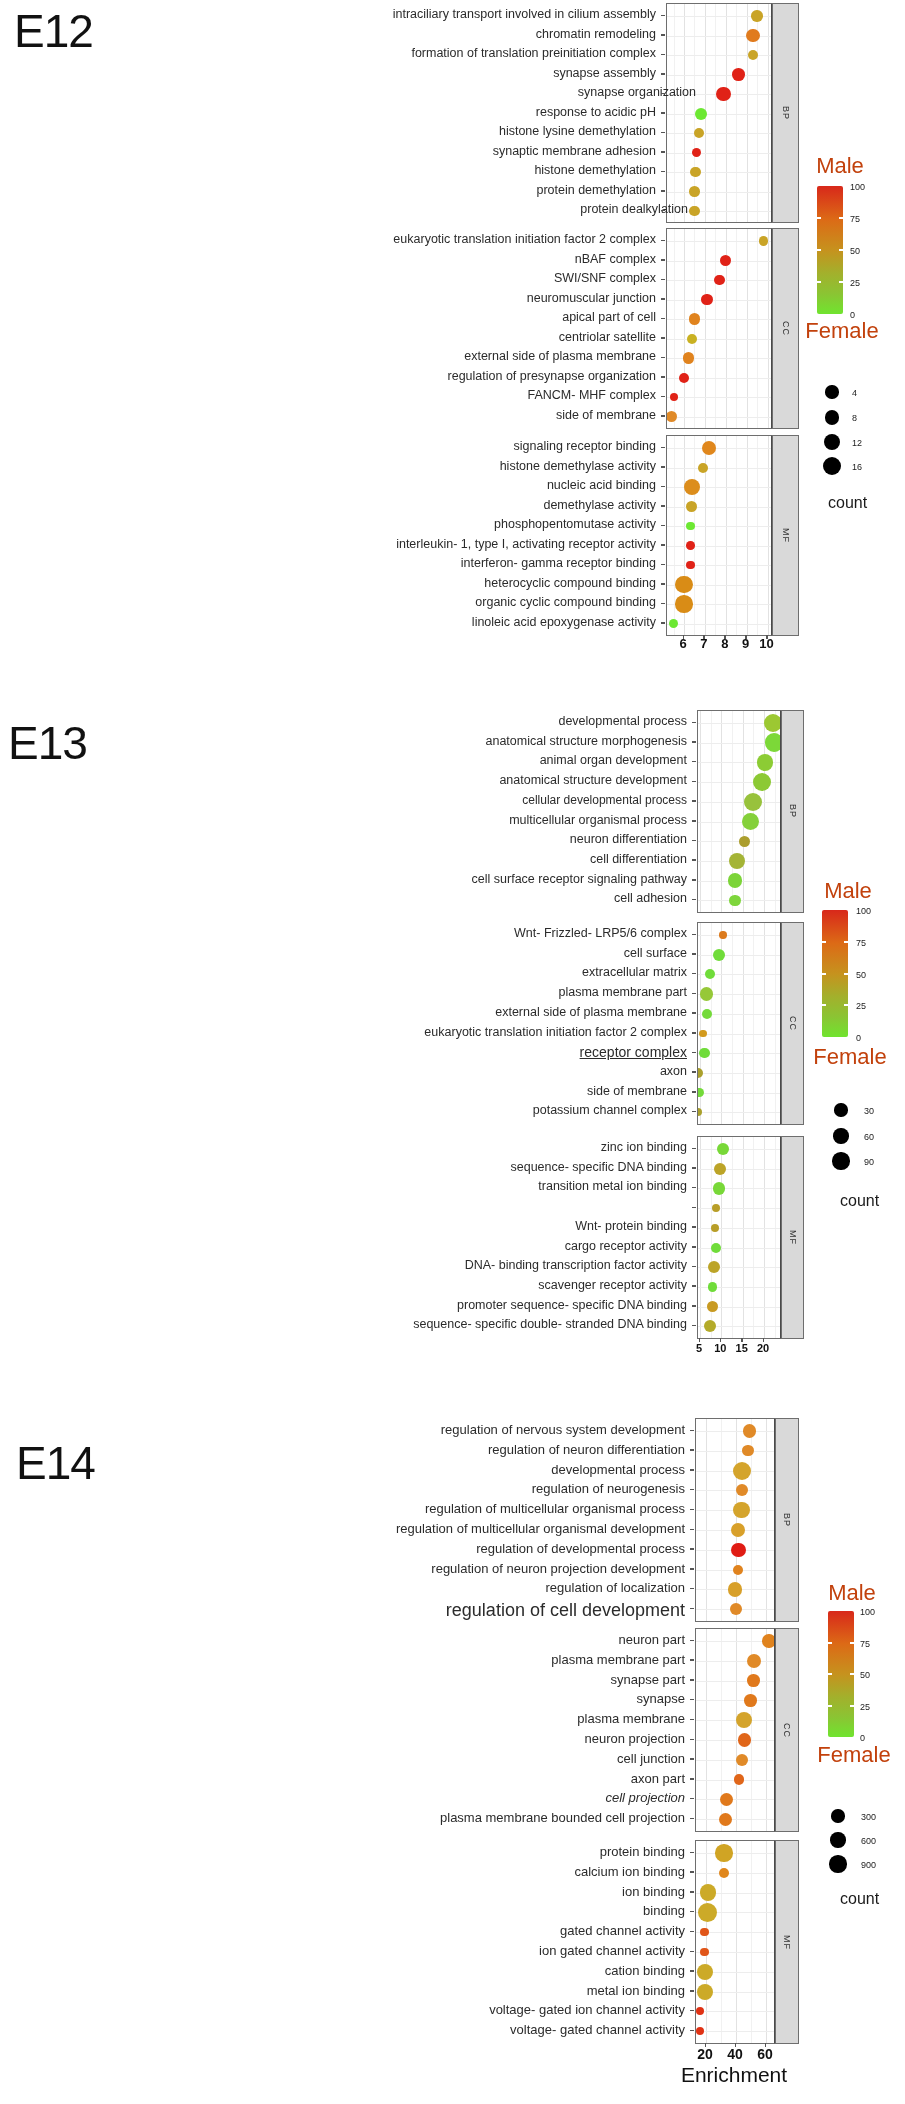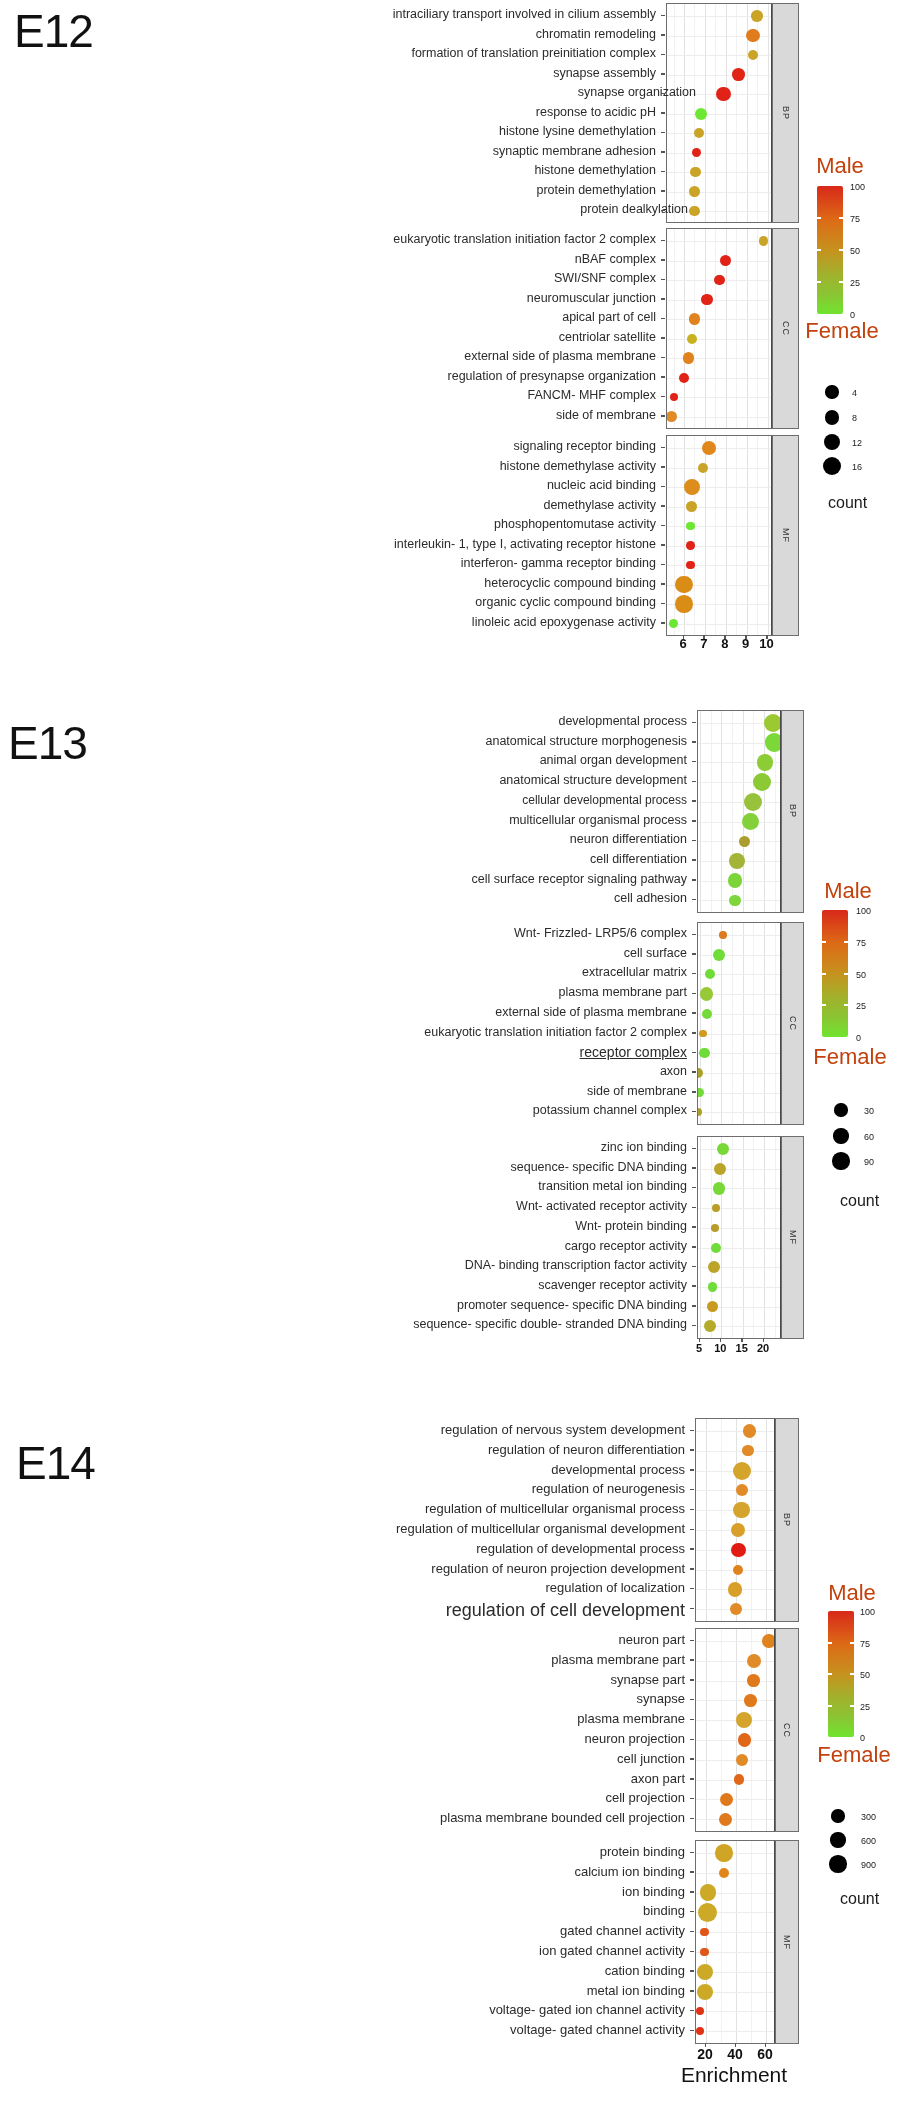--- a/index.html
+++ b/index.html
@@ -185,21 +185,21 @@
     <div class="row-label" style="left: 0px; width: 656px; top: 439px; font-size: 12.5px;">signaling receptor binding</div>
     <div class="ytick" style="left: 661px; top: 446.5px; width: 4px;"></div>
     <div class="row-label" style="left: 0px; width: 656px; top: 458.5px; font-size: 12.5px;">histone demethylase activity</div>
     <div class="ytick" style="left: 661px; top: 466px; width: 4px;"></div>
     <div class="row-label" style="left: 0px; width: 656px; top: 478px; font-size: 12.5px;">nucleic acid binding</div>
     <div class="ytick" style="left: 661px; top: 485.5px; width: 4px;"></div>
     <div class="row-label" style="left: 0px; width: 656px; top: 497.5px; font-size: 12.5px;">demethylase activity</div>
     <div class="ytick" style="left: 661px; top: 505px; width: 4px;"></div>
     <div class="row-label" style="left: 0px; width: 656px; top: 517px; font-size: 12.5px;">phosphopentomutase activity</div>
     <div class="ytick" style="left: 661px; top: 524.5px; width: 4px;"></div>
-    <div class="row-label" style="left: 0px; width: 656px; top: 536.5px; font-size: 12.5px;">interleukin- 1, type I, activating receptor histone</div>
+    <div class="row-label" style="left: 0px; width: 656px; top: 536.5px; font-size: 12.5px;">interleukin- 1, type I, activating receptor activity</div>
     <div class="ytick" style="left: 661px; top: 544px; width: 4px;"></div>
     <div class="row-label" style="left: 0px; width: 656px; top: 556px; font-size: 12.5px;">interferon- gamma receptor binding</div>
     <div class="ytick" style="left: 661px; top: 563.5px; width: 4px;"></div>
     <div class="row-label" style="left: 0px; width: 656px; top: 575.5px; font-size: 12.5px;">heterocyclic compound binding</div>
     <div class="ytick" style="left: 661px; top: 583px; width: 4px;"></div>
     <div class="row-label" style="left: 0px; width: 656px; top: 595px; font-size: 12.5px;">organic cyclic compound binding</div>
     <div class="ytick" style="left: 661px; top: 602.5px; width: 4px;"></div>
     <div class="row-label" style="left: 0px; width: 656px; top: 614.5px; font-size: 12.5px;">linoleic acid epoxygenase activity</div>
     <div class="ytick" style="left: 661px; top: 622px; width: 4px;"></div>
     <div class="xtick" style="left: 682.5px; top: 635px; height: 4px;"></div>
@@ -375,21 +375,20 @@
     </div>
     <div class="strip" style="left: 781px; top: 1136px; width: 21px; height: 201px;">
       <span>MF</span>
     </div>
     <div class="row-label" style="left: 0px; width: 687px; top: 1140px; font-size: 12.5px;">zinc ion binding</div>
     <div class="ytick" style="left: 692px; top: 1147.5px; width: 4px;"></div>
     <div class="row-label" style="left: 0px; width: 687px; top: 1159.7px; font-size: 12.5px;">sequence- specific DNA binding</div>
     <div class="ytick" style="left: 692px; top: 1167.2px; width: 4px;"></div>
     <div class="row-label" style="left: 0px; width: 687px; top: 1179.4px; font-size: 12.5px;">transition metal ion binding</div>
     <div class="ytick" style="left: 692px; top: 1186.9px; width: 4px;"></div>
-    <div class="row-label" style="left: 0px; width: 687px; top: 1199.1px; font-size: 12.5px;">Wnt- activated receptor activity</div>
     <div class="ytick" style="left: 692px; top: 1206.6px; width: 4px;"></div>
     <div class="row-label" style="left: 0px; width: 687px; top: 1218.8px; font-size: 12.5px;">Wnt- protein binding</div>
     <div class="ytick" style="left: 692px; top: 1226.3px; width: 4px;"></div>
     <div class="row-label" style="left: 0px; width: 687px; top: 1238.5px; font-size: 12.5px;">cargo receptor activity</div>
     <div class="ytick" style="left: 692px; top: 1246px; width: 4px;"></div>
     <div class="row-label" style="left: 0px; width: 687px; top: 1258.2px; font-size: 12.5px;">DNA- binding transcription factor activity</div>
     <div class="ytick" style="left: 692px; top: 1265.7px; width: 4px;"></div>
     <div class="row-label" style="left: 0px; width: 687px; top: 1277.9px; font-size: 12.5px;">scavenger receptor activity</div>
     <div class="ytick" style="left: 692px; top: 1285.4px; width: 4px;"></div>
     <div class="row-label" style="left: 0px; width: 687px; top: 1297.6px; font-size: 12.5px;">promoter sequence- specific DNA binding</div>
@@ -516,21 +515,21 @@
     <div class="row-label" style="left: 0px; width: 685px; top: 1691.4px; font-size: 13px;">synapse</div>
     <div class="ytick" style="left: 690px; top: 1698.9px; width: 4px;"></div>
     <div class="row-label" style="left: 0px; width: 685px; top: 1711.2px; font-size: 13px;">plasma membrane</div>
     <div class="ytick" style="left: 690px; top: 1718.7px; width: 4px;"></div>
     <div class="row-label" style="left: 0px; width: 685px; top: 1731px; font-size: 13px;">neuron projection</div>
     <div class="ytick" style="left: 690px; top: 1738.5px; width: 4px;"></div>
     <div class="row-label" style="left: 0px; width: 685px; top: 1750.8px; font-size: 13px;">cell junction</div>
     <div class="ytick" style="left: 690px; top: 1758.3px; width: 4px;"></div>
     <div class="row-label" style="left: 0px; width: 685px; top: 1770.6px; font-size: 13px;">axon part</div>
     <div class="ytick" style="left: 690px; top: 1778.1px; width: 4px;"></div>
-    <div class="row-label" style="left: 0px; width: 685px; top: 1790.4px; font-size: 13px;">cell projection</div>
+    <div class="row-label" style="left: 0px; width: 685px; top: 1790.4px; font-size: 13px; font-style: italic;">cell projection</div>
     <div class="ytick" style="left: 690px; top: 1797.9px; width: 4px;"></div>
     <div class="row-label" style="left: 0px; width: 685px; top: 1810.2px; font-size: 13px;">plasma membrane bounded cell projection</div>
     <div class="ytick" style="left: 690px; top: 1817.7px; width: 4px;"></div>
     <div class="panel" style="left: 695px; top: 1840px; width: 78px; height: 202px;">
       <div class="gl major" style="left: 10px;"></div>
       <div class="gl minor" style="left: 25px;"></div>
       <div class="gl major" style="left: 40px;"></div>
       <div class="gl minor" style="left: 55px;"></div>
       <div class="gl major" style="left: 70px;"></div>
       <div class="hl" style="top: 12px;"></div>

